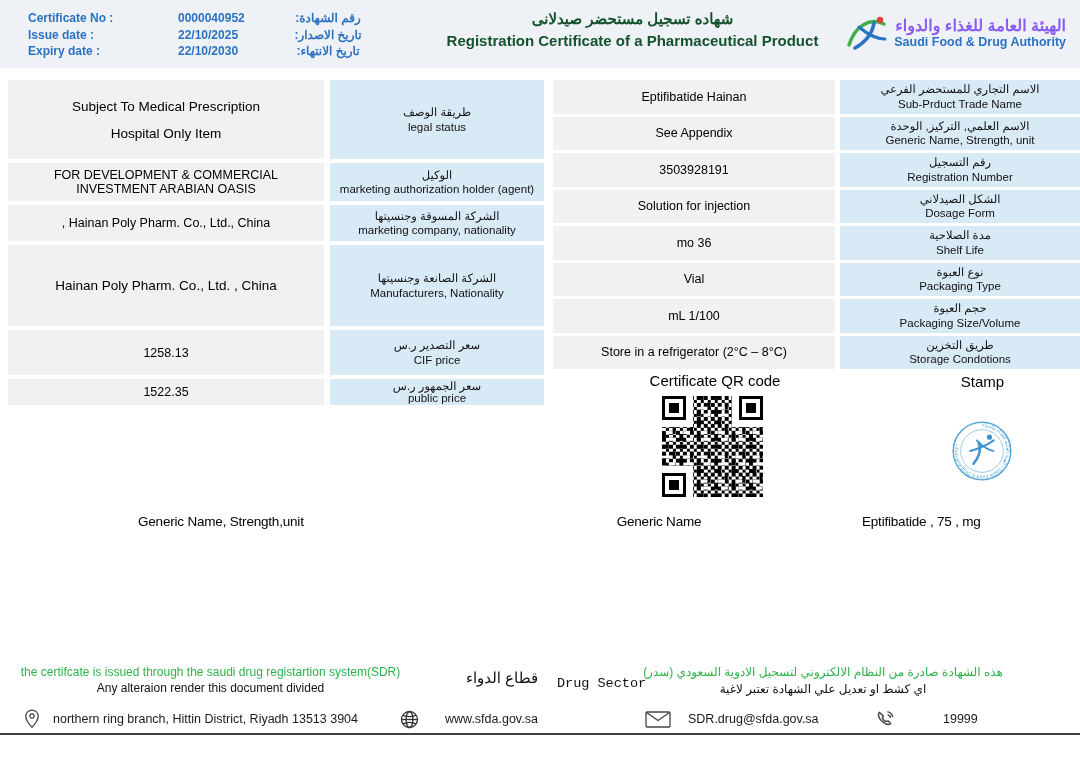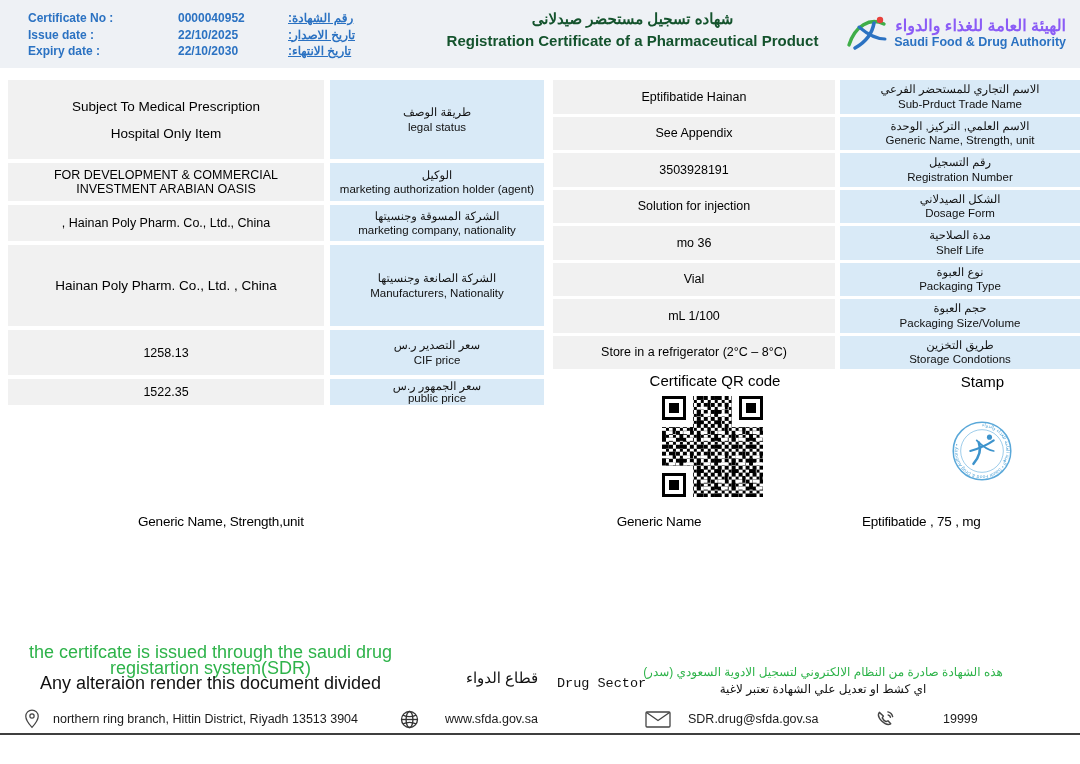--- a/index.html
+++ b/index.html
@@ -9,21 +9,21 @@
     position:relative; width:1080px; height:764px; background:#ffffff;
     font-family:"Liberation Sans", sans-serif; overflow:hidden; color:#111;
   }
   
   .header { position:absolute; left:0; top:0; width:1080px; height:68px; background:#eef1f5; }
   .meta {
     position:absolute; left:28px; top:10px; display:grid;
     grid-template-columns:150px 110px 80px; line-height:16.5px;
     font-size:12px; font-weight:700; color:#2b72c2;
   }
-  .meta .ar { text-align:left;text-decoration:underline; }
+  .meta .ar { text-align:center; }
   .htitle {
     position:absolute; left:400px; top:10px; width:465px; text-align:center;
     color:#14532d; font-weight:700;
   }
   .htitle .ar { font-size:15px; }
   .htitle .en { font-size:15px; margin-top:4px; }
   .logo { position:absolute; right:14px; top:12px; display:flex; align-items:center; gap:5px; }
   .logo-text .ar { color:#8b5cf6; font-size:16px; font-weight:700; text-align:right; line-height:17px; }
   .logo-text .en { color:#2b72c2; font-size:12.5px; font-weight:700; line-height:16px; }
   
@@ -48,21 +48,21 @@
   .qr-title { position:absolute; left:630px; top:372px; width:170px; text-align:center; font-size:15px; color:#000; }
   .qr { position:absolute; left:662px; top:396px; width:101px; height:101px; }
   .stamp-label { position:absolute; left:930px; top:373px; width:105px; text-align:center; font-size:15px; color:#000; }
   .stamp { position:absolute; left:950px; top:419px; width:64px; height:64px; }
   
   .apx { position:absolute; top:514px; font-size:13.5px; letter-spacing:-0.2px; color:#000; white-space:nowrap; }
   .apx1 { left:138px; }
   .apx2 { left:594px; width:130px; text-align:center; }
   .apx3 { left:862px; }
   
-  .notes-left { position:absolute; left:18px; top:645px; width:385px; text-align:center; font-size:18px; line-height:15.5px; }
+  .notes-left { position:absolute; left:18px; top:665px; width:385px; text-align:center; font-size:12px; line-height:15.5px; }
   .green { color:#2eb34a; }
   .sector-ar { position:absolute; left:448px; top:669px; width:108px; text-align:center; font-size:15px; }
   .sector-en { position:absolute; left:557px; top:676px; font-size:13.5px;font-family:Liberation Mono, monospace; }
   .notes-right { position:absolute; left:623px; top:664px; width:400px; text-align:center; font-size:12px; line-height:16.5px; }
   
   .contact { position:absolute; left:0; top:705px; width:1080px; height:28px; font-size:12.5px; color:#1a1a1a; }
   .cgroup { position:absolute; top:0; height:28px; display:flex; align-items:center; }
   .cicon { display:flex; align-items:center; }
   .c1 { left:24px; gap:13px; }
   .c2 { left:400px; gap:26px; }

